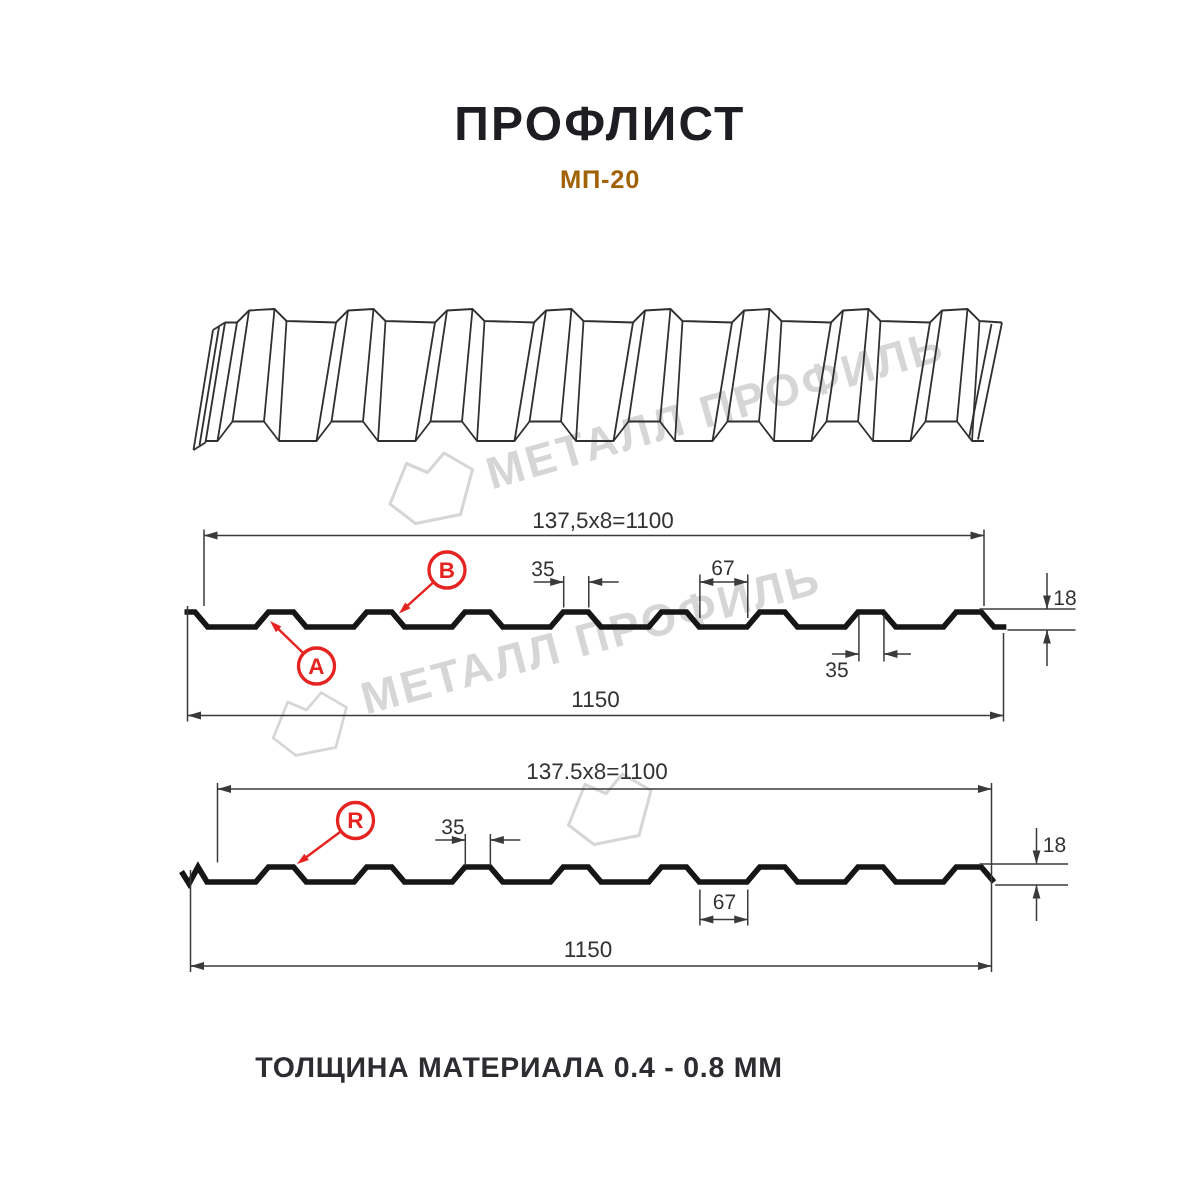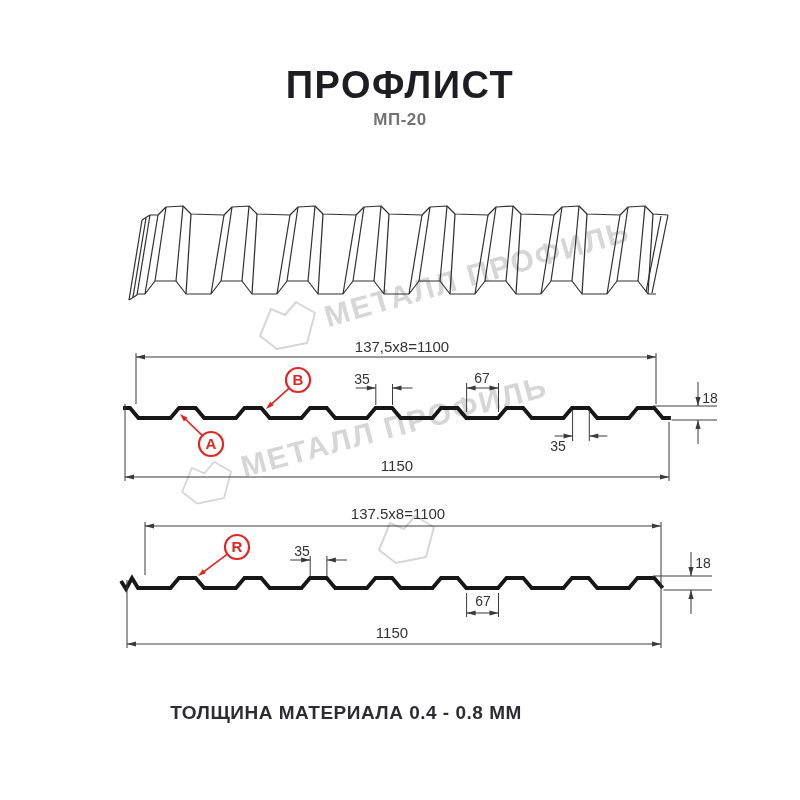--- a/index.html
+++ b/index.html
@@ -1,21 +1,21 @@
 <!DOCTYPE html>
 <html><head>
 <meta charset="utf-8">
 <style>
   html,body{margin:0;padding:0;background:#fff;}
   .canvas{position:relative;width:800px;height:800px;background:#ffffff;overflow:hidden;
           font-family:"Liberation Sans", sans-serif;}
   .title{position:absolute;left:0;top:64px;width:800px;text-align:center;
-         font-size:38px;font-weight:800;letter-spacing:1.5px;color:#1d1d22;}
+         font-size:32px;font-weight:800;letter-spacing:1.5px;color:#1d1d22;}
   .subtitle{position:absolute;left:0;top:110px;width:800px;text-align:center;
-         font-size:17px;font-weight:600;letter-spacing:.5px;color:#737373;}
+         font-size:17px;font-weight:600;letter-spacing:.5px;color:#a16207;}
   .footer{position:absolute;left:0;top:702px;width:692px;text-align:center;
          font-size:19px;font-weight:600;letter-spacing:.5px;color:#2c2c31;}
   .wm-text{position:absolute;white-space:nowrap;color:#d6d6d6;font-weight:700;
          font-size:30px;letter-spacing:2px;transform:rotate(-16deg);
          transform-origin:left bottom;}
   .wm-logo{position:absolute;}
   svg{position:absolute;overflow:visible;}
   svg text{font-family:"Liberation Sans", sans-serif;fill:#333;font-size:14px;}
   text.dim-big{font-size:15px;}
   text.callout-letter{font-size:15px;font-weight:700;fill:#e52421;}

